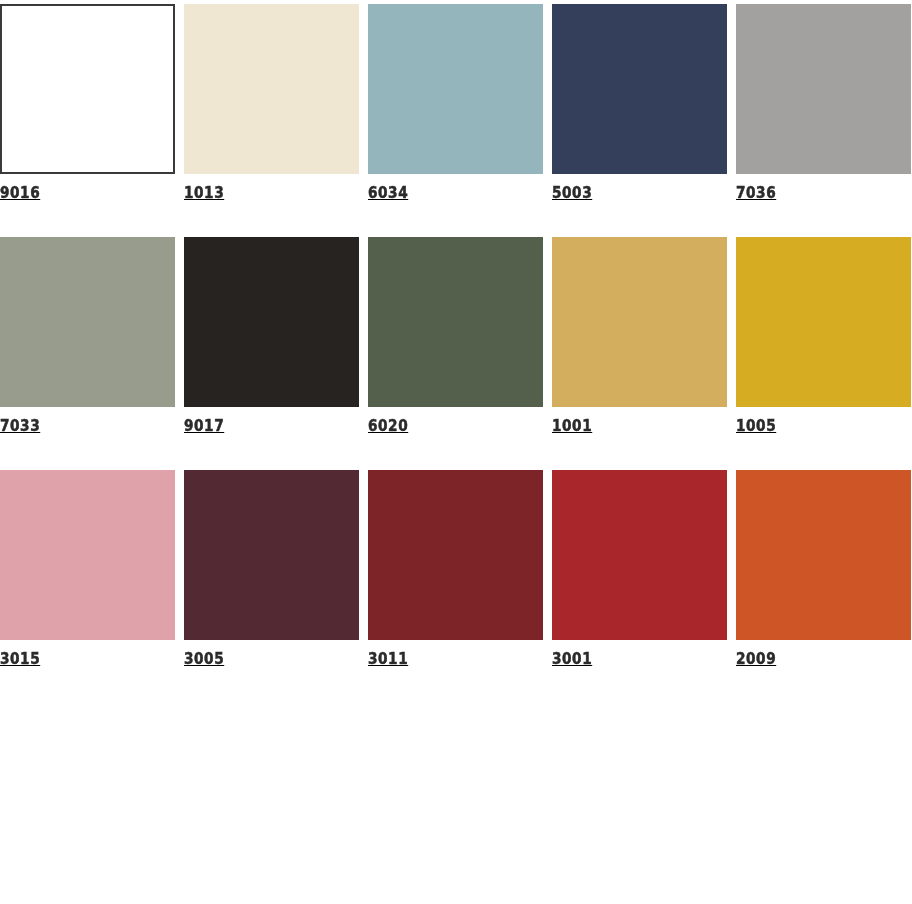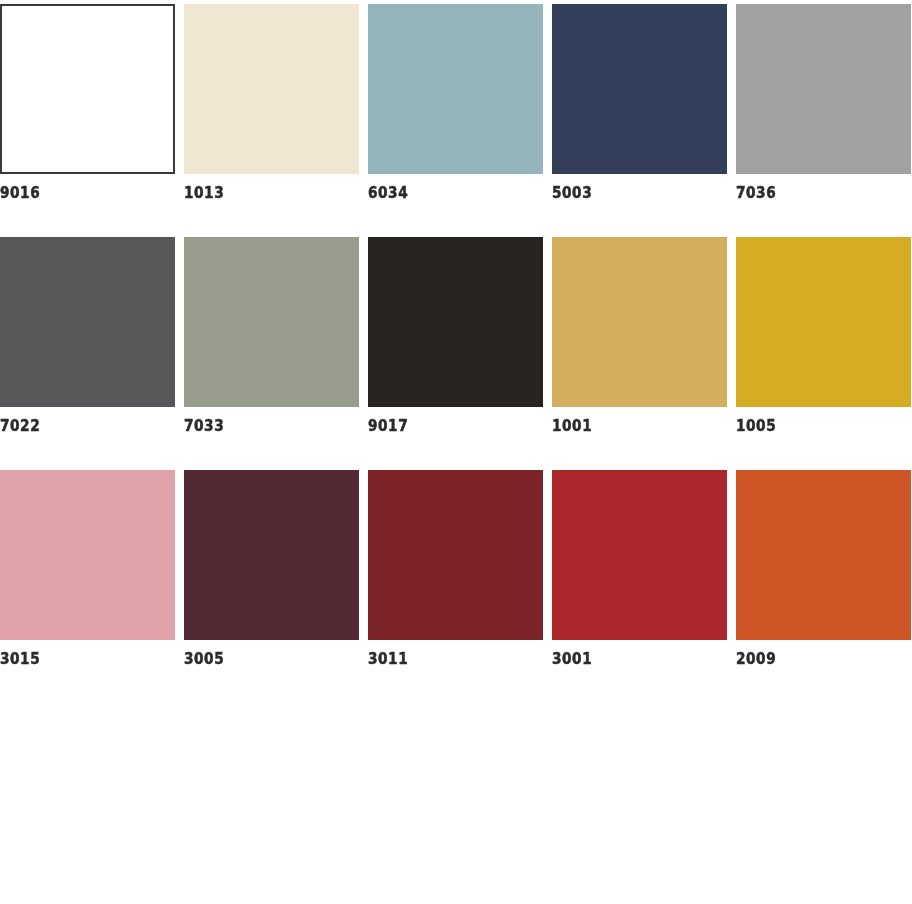--- a/index.html
+++ b/index.html
@@ -23,20 +23,21 @@
     column-gap: 9px;
     row-gap: 0px;
     width: 911px;
     padding: 4px 0 0 0;
   }
 
   .swatch-cell {
     display: flex;
     flex-direction: column;
     width: 175px;
+    text-decoration: underline;
   }
 
   .swatch-chip {
     width: 175px;
     height: 170px;
     display: block;
   }
 
   .swatch-chip.bordered {
     border: 2px solid #3a3a3a;
@@ -74,30 +75,30 @@
     </div>
     <div class="swatch-cell">
       <div class="swatch-chip" style="background: rgb(52, 63, 92);"></div>
       <div class="swatch-label">5003</div>
     </div>
     <div class="swatch-cell">
       <div class="swatch-chip" style="background: rgb(163, 161, 160);"></div>
       <div class="swatch-label">7036</div>
     </div>
     <div class="swatch-cell">
-      <div class="swatch-chip" style="background: rgb(88, 88, 90);"></div>
-      <div class="swatch-label">7022</div>
-    </div>
-    <div class="swatch-cell">
       <div class="swatch-chip" style="background: rgb(152, 156, 141);"></div>
       <div class="swatch-label">7033</div>
     </div>
     <div class="swatch-cell">
       <div class="swatch-chip" style="background: rgb(38, 35, 32);"></div>
       <div class="swatch-label">9017</div>
+    </div>
+    <div class="swatch-cell">
+      <div class="swatch-chip" style="background: rgb(85, 96, 76);"></div>
+      <div class="swatch-label">6020</div>
     </div>
     <div class="swatch-cell">
       <div class="swatch-chip" style="background: rgb(211, 174, 95);"></div>
       <div class="swatch-label">1001</div>
     </div>
     <div class="swatch-cell">
       <div class="swatch-chip" style="background: rgb(214, 172, 34);"></div>
       <div class="swatch-label">1005</div>
     </div>
     <div class="swatch-cell">

